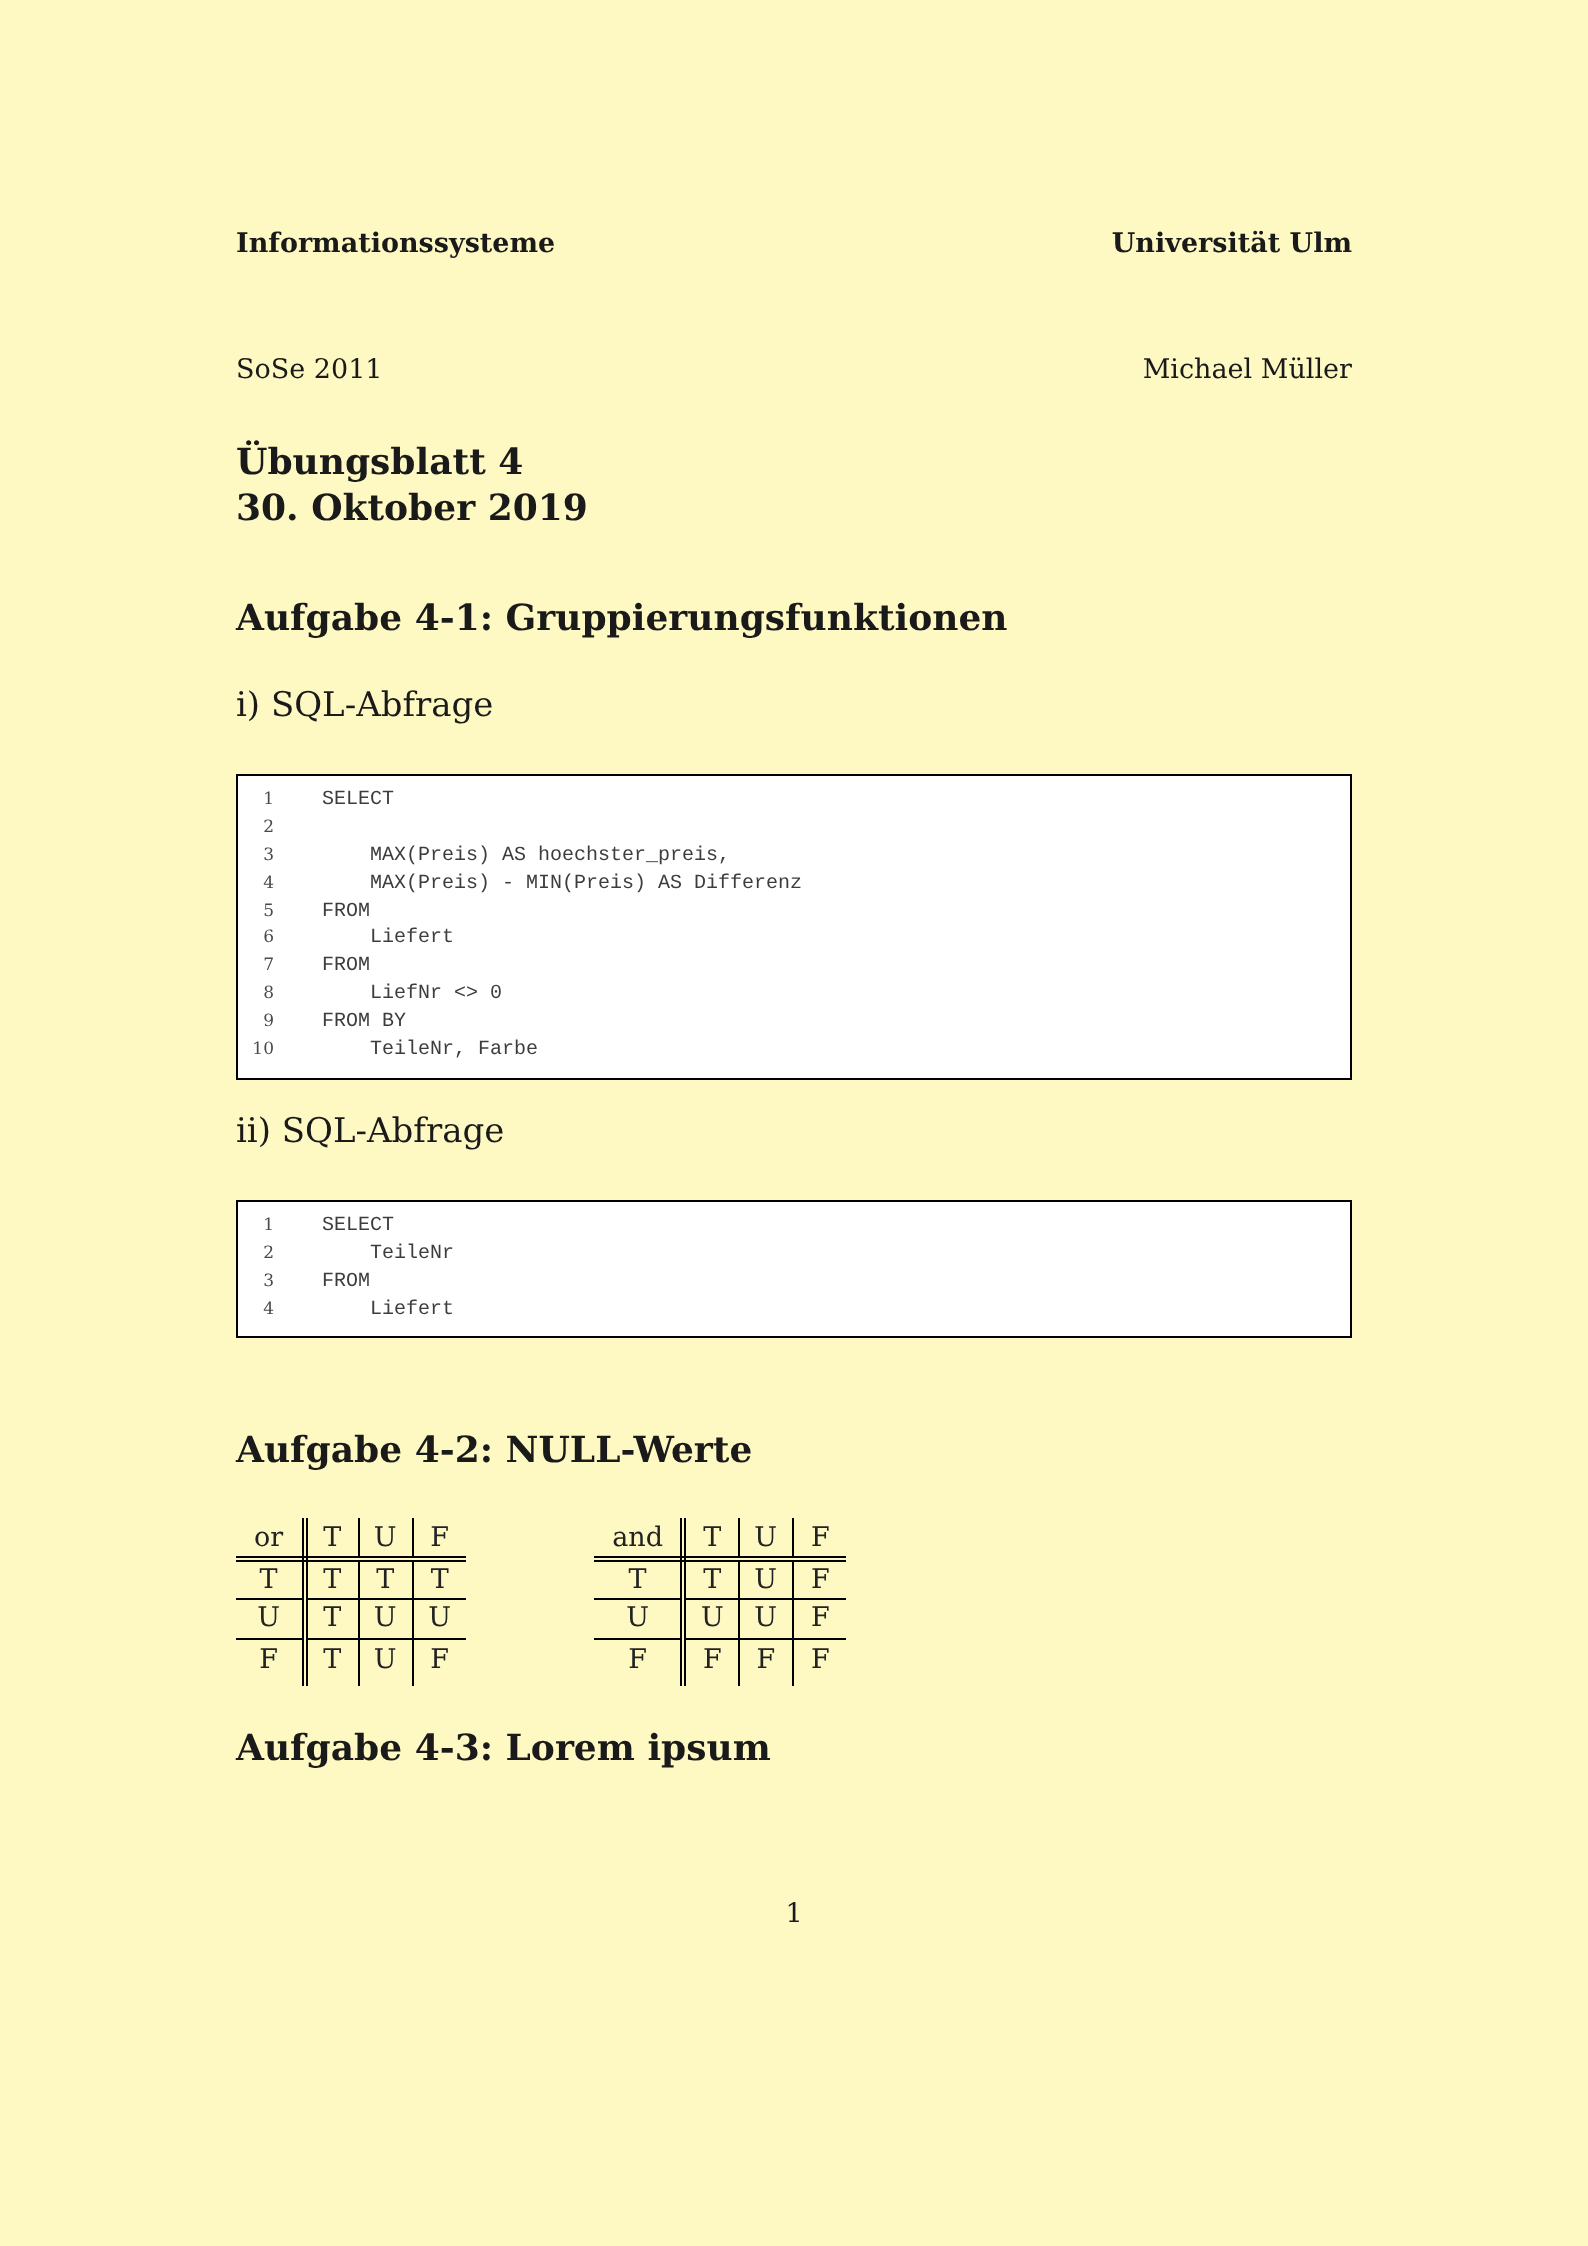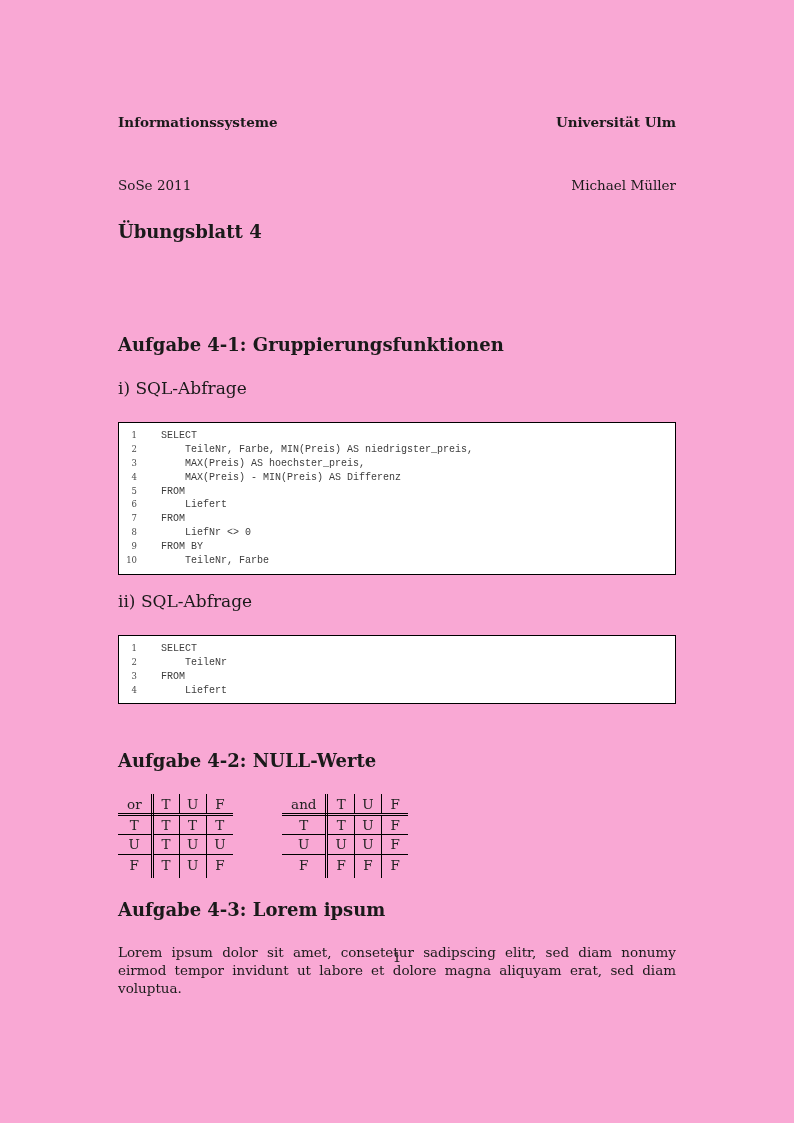--- a/index.html
+++ b/index.html
@@ -1,38 +1,38 @@
 <!DOCTYPE html>
 <html><head>
 <meta charset="utf-8">
 <style>
   * { margin:0; padding:0; box-sizing:border-box; }
   html,body { background:#ffffff; }
   .page {
-    position:relative; width:794px; height:1123px; background:#f9a8d4;
+    position:relative; width:794px; height:1123px; background:#fef9c3;
     font-family:"DejaVu Serif", serif; color:#1a1a1a;
     padding:113px 118px 12px 118px; overflow:hidden;
   }
   .doc-header { display:flex; justify-content:space-between; }
   .hdr-right { text-align:right; }
   .hdr-bold { font-weight:bold; font-size:13.5px; line-height:19px; }
   .hdr-normal { font-size:13.5px; line-height:18px;margin-top:44px; }
   .title-row { display:flex; justify-content:space-between; align-items:baseline; margin-top:26px;flex-direction:column; }
   .doc-title, .doc-date { font-size:18px; font-weight:bold; line-height:23px; }
   .section-heading { font-size:18px; font-weight:bold; line-height:23px; }
-  .h-a1 { margin-top:90px; }
+  .h-a1 { margin-top:32px; }
   .h-a2 { margin-top:45px; }
   .h-a3 { margin-top:20px; }
   .sub-label { font-size:17px; line-height:17px; margin-top:24px; }
   .sub-label.second { margin-top:18px; }
   .codebox { margin-top:25px; border:1px solid #000; padding:6px 8px 6px 7px; background:#fff; }
   .codeline { display:flex; align-items:baseline; line-height:13.9px; height:13.9px; }
   .lineno { font-size:8.5px; color:#4a4a4a; width:11px; text-align:right; flex:none; }
   .codetext { font-family:Liberation Mono, monospace; font-size:10px; color:#3d3d3d; white-space:pre; margin-left:24px; }
-  .tables-row { display:flex; gap:49px; margin-top:22px; }
+  .tables-row { display:flex; gap:64px; margin-top:22px; }
   .truth-table { border-collapse:collapse; font-size:13.5px; color:#222; }
   .truth-table th, .truth-table td {
     font-weight:normal; text-align:center; height:20px; padding:0 7px; min-width:27px;
   }
   .truth-table th:first-child, .truth-table td:first-child { border-right:3px double #000; padding:0 9px; }
   .truth-table th + th, .truth-table td + td { border-left:1px solid #000; }
   .truth-table thead th { border-bottom:3px double #000; }
   .truth-table tbody tr:not(:last-child) td { border-bottom:1px solid #000; }
   .truth-table tbody tr:last-child td { height:24px; padding-bottom:4px; }
   .paragraph { font-size:13.5px; line-height:18px; margin-top:22px; text-align:justify; }
@@ -49,34 +49,34 @@
       <div class="hdr-normal">SoSe 2011</div>
     </div>
     <div class="hdr-right">
       <div class="hdr-bold">Universität Ulm</div>
       <div class="hdr-normal">Michael Müller</div>
     </div>
   </div>
 
   <div class="title-row">
     <div class="doc-title">Übungsblatt 4</div>
+    <div class="doc-date">30. Oktober 2019</div>
   </div>
 
   <div class="section-heading h-a1">Aufgabe 4-1: Gruppierungsfunktionen</div>
 
   <div class="sub-label">i) SQL-Abfrage</div>
 
   <div class="codebox">
     <div class="codeline">
         <span class="lineno">1</span>
         <span class="codetext">SELECT</span>
       </div>
     <div class="codeline">
         <span class="lineno">2</span>
-        <span class="codetext">    TeileNr, Farbe, MIN(Preis) AS niedrigster_preis,</span>
       </div>
     <div class="codeline">
         <span class="lineno">3</span>
         <span class="codetext">    MAX(Preis) AS hoechster_preis,</span>
       </div>
     <div class="codeline">
         <span class="lineno">4</span>
         <span class="codetext">    MAX(Preis) - MIN(Preis) AS Differenz</span>
       </div>
     <div class="codeline">
@@ -189,17 +189,16 @@
           <td>F</td>
           <td>F</td>
         </tr>
       </tbody>
     </table>
 
   </div>
 
   <div class="section-heading h-a3">Aufgabe 4-3: Lorem ipsum</div>
 
-  <p class="paragraph">Lorem ipsum dolor sit amet, consetetur sadipscing elitr, sed diam nonumy eirmod tempor invidunt ut labore et dolore magna aliquyam erat, sed diam voluptua.</p>
 
   <div class="page-number">1</div>
 
 </div>
 
 </body></html>

